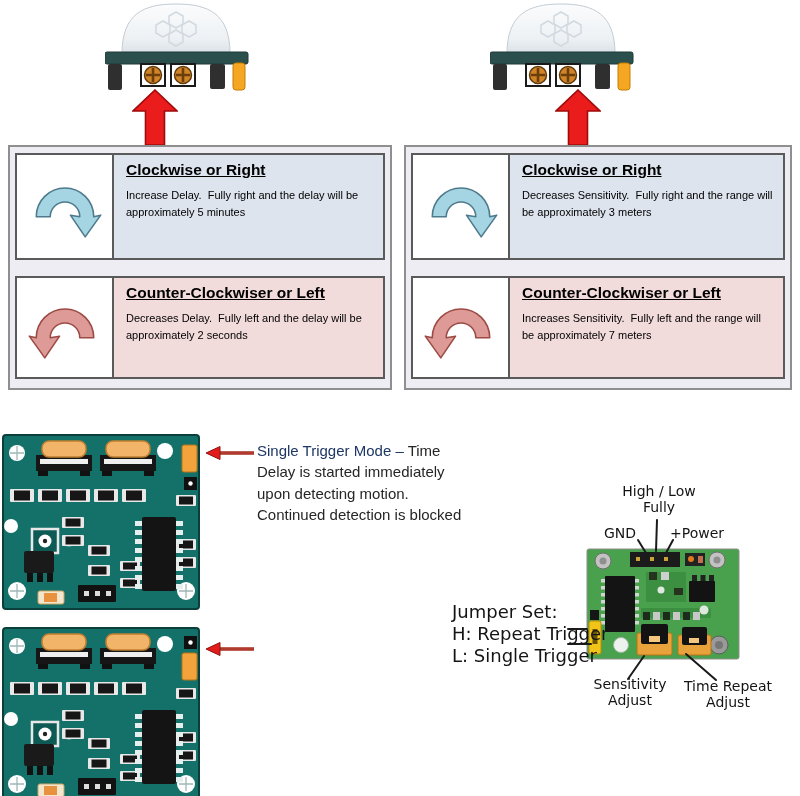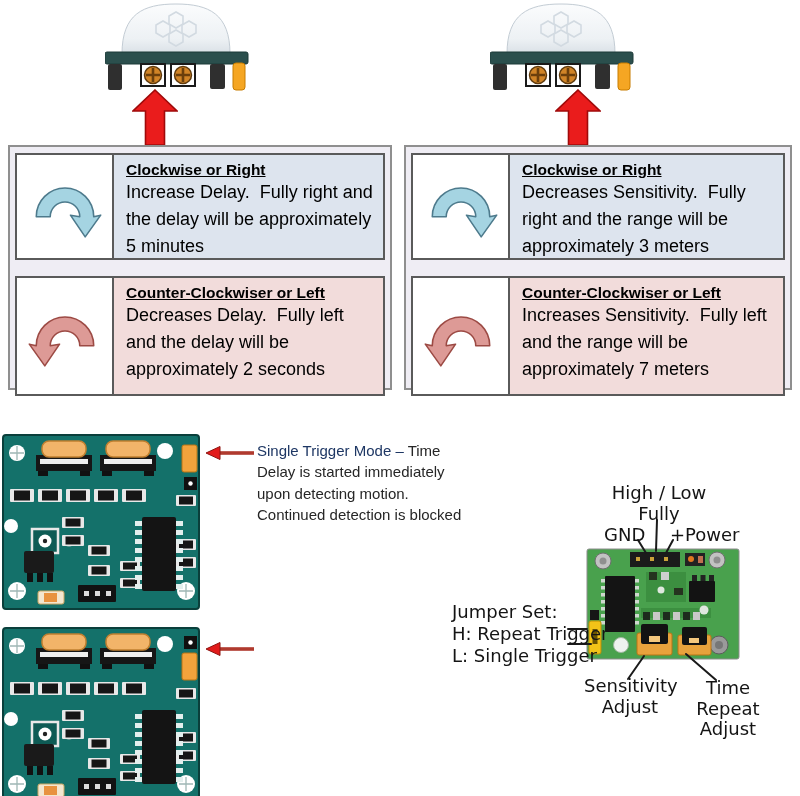--- a/index.html
+++ b/index.html
@@ -18,46 +18,46 @@
   .up-arrow-1{left:132px;top:89px;}
   .up-arrow-2{left:555px;top:89px;}
 
   
   .adj-table{position:absolute;top:145px;height:245px;background:var(--c-table-bg);
     border:2px solid #8f8f8f;}
   .adj-table.left{left:8px;width:384px;}
   .adj-table.right{left:404px;width:388px;}
   .adj-row{position:absolute;left:5px;right:5px;border:2px solid #5a5a5a;display:flex;background:#3b82f6;}
   .adj-row.r1{top:6px;height:107px;}
-  .adj-row.r2{top:129px;height:120px;}
+  .adj-row.r2{top:129px;height:103px;}
   .icon-cell{flex:0 0 97px;background:#fff;border-right:2px solid #5a5a5a;
     display:flex;align-items:center;justify-content:center;}
   .text-cell{flex:1;padding:6px 9px 4px 12px;overflow:hidden;}
   .r1 .text-cell{background:var(--c-row-blue);}
   .r2 .text-cell{background:var(--c-row-pink);}
   .row-heading{font-size:15.5px;font-weight:700;text-decoration:underline;color:#000;}
-  .row-body{font-size:18px;line-height:1.5;margin-top:0;color:#000;white-space:pre-wrap;}
+  .row-body{font-size:11px;line-height:1.5;margin-top:8px;color:#000;white-space:pre-wrap;}
   .curve-arrow{width:82px;height:66px;}
 
   
   .pcb{position:absolute;left:2px;width:202px;height:179px;}
   .pcb-1{top:433px;}
   .pcb-2{top:626px;}
   .mode-arrow{position:absolute;width:48px;height:16px;}
   .mode-arrow-1{left:206px;top:445px;}
   .mode-arrow-2{left:206px;top:641px;}
   .mode-text{position:absolute;font-size:15px;line-height:1.42;color:#262626;}
   .mode-text-1{left:257px;top:440px;width:218px;}
   .mode-text-2{left:257px;top:634px;width:218px;}
   .mode-heading{font-weight:400;color:var(--c-navy);}
 
   
   .photo-board{position:absolute;left:586px;top:548px;width:154px;height:113px;}
   .diagram-lines{position:absolute;left:440px;top:480px;width:360px;height:240px;pointer-events:none;}
-  .board-label{position:absolute;font-family:"DejaVu Sans",sans-serif;font-size:18px;color:#141414;line-height:1.15;}
+  .board-label{position:absolute;font-family:"DejaVu Sans",sans-serif;font-size:14px;color:#141414;line-height:1.15;}
   .lbl-highlow{left:600px;top:483px;width:118px;text-align:center;}
   .lbl-gnd{left:604px;top:525px;}
   .lbl-power{left:670px;top:525px;}
   .lbl-jumper{left:452px;top:601px;line-height:1.22;font-size:18px;}
   .lbl-sens{left:584px;top:676px;width:92px;text-align:center;}
   .lbl-tdel{left:676px;top:678px;width:104px;text-align:center;}
 </style>
 </head>
 <body>
 

